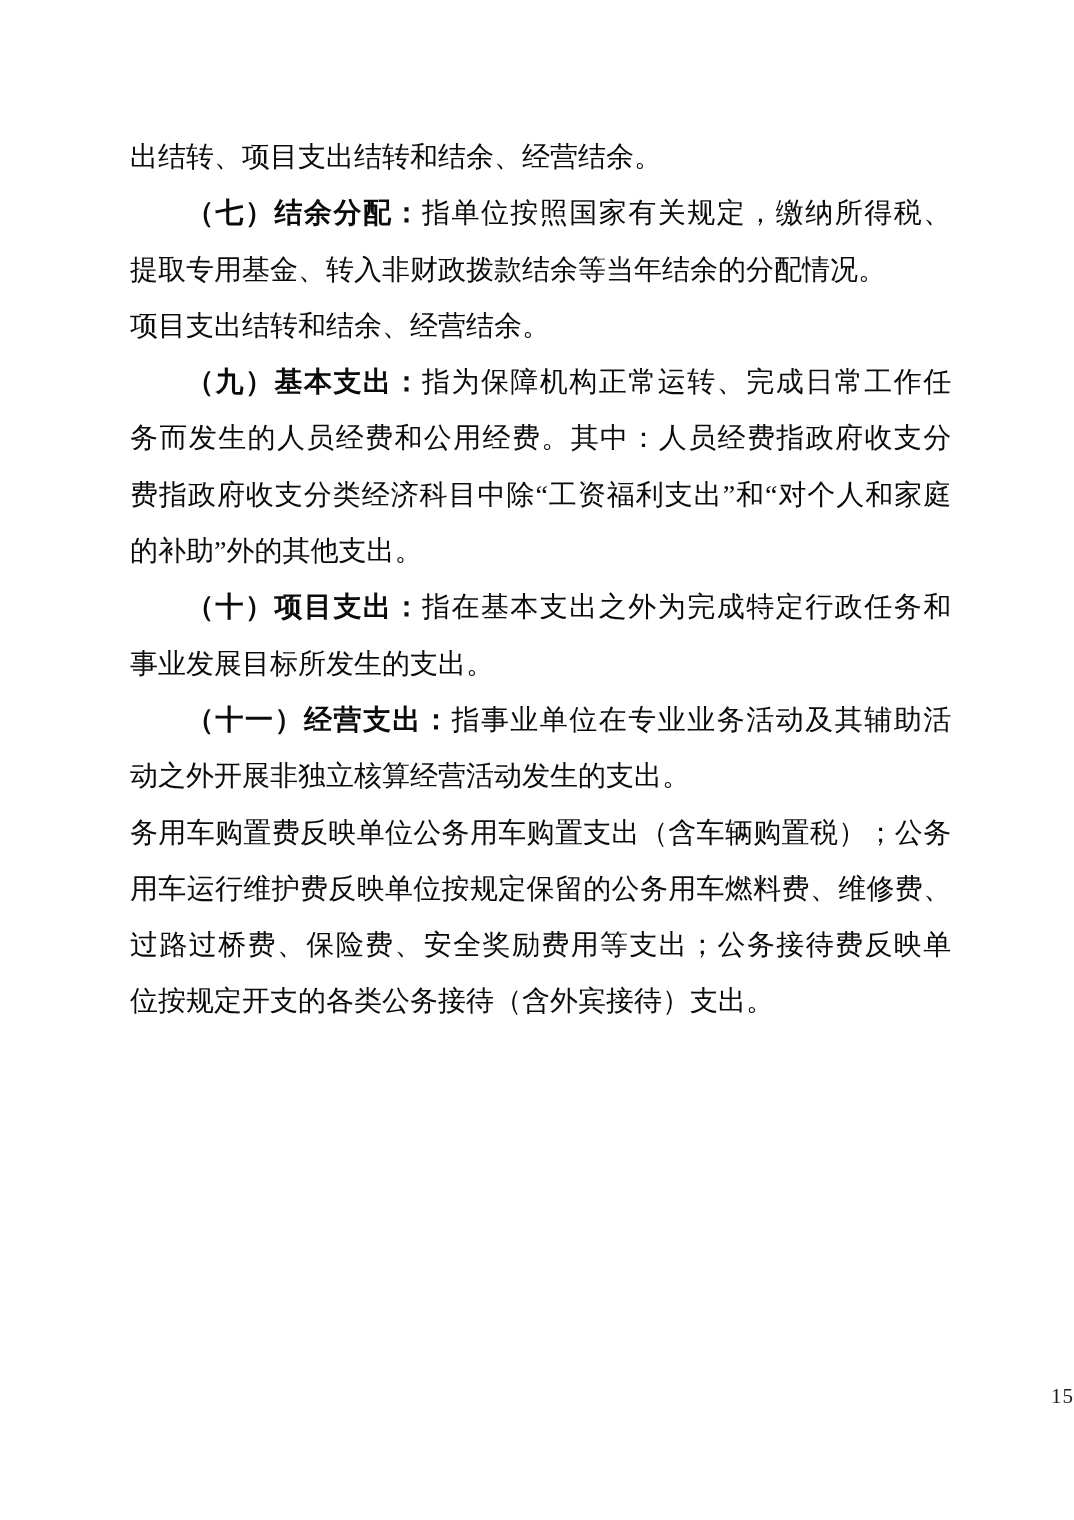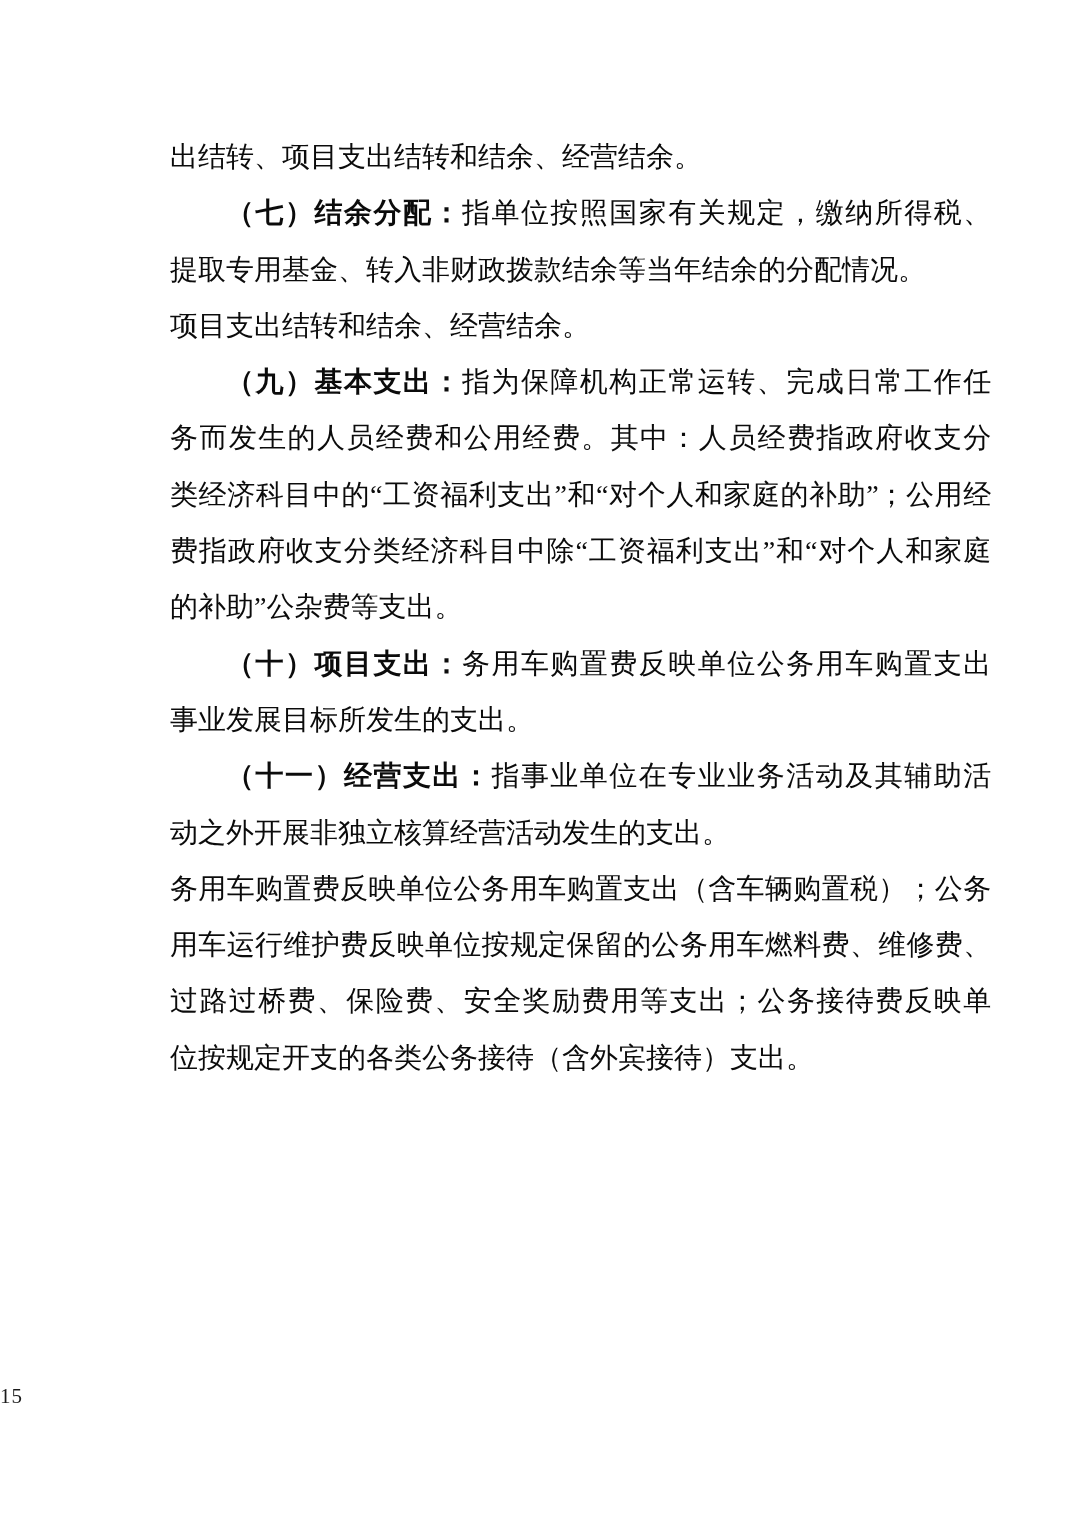--- a/index.html
+++ b/index.html
@@ -16,21 +16,20 @@
     font-family: "Liberation Serif", "DejaVu Serif", serif;
     color: #0b0b0b;
   }
   .text-block {
     position: absolute;
     left: 130px;
     top: 129px;
     width: 820px;
     font-size: 28px;
     line-height: 56.3px;
-    margin-left: 40px;
   }
   .line {
     min-height: 56.3px;
     white-space: nowrap;
   }
   .line.justify {
     white-space: normal;
     text-align: justify;
     text-align-last: justify;
     letter-spacing: -1.2px;
@@ -40,41 +39,40 @@
     font-family: Liberation Serif, serif;
   }
   .seg.bold {
     font-weight: bold;
   }
   .page-number {
     position: absolute;
     top: 1384px;
     left: 0;
     right: 0;
-    text-align: left;
+    text-align: right;
     font-size: 21px;
     letter-spacing: 1px;
     color: #1a1a1a;
   }
 </style>
 </head>
 <body>
 
 <div class="page">
   <div class="text-block">
       <div class="line"><span class="seg">出结转、项目支出结转和结余、经营结余。</span></div>
       <div class="line justify indent"><span class="seg bold">（七）结余分配：</span><span class="seg">指单位按照国家有关规定，缴纳所得税、</span></div>
       <div class="line"><span class="seg">提取专用基金、转入非财政拨款结余等当年结余的分配情况。</span></div>
       <div class="line"><span class="seg">项目支出结转和结余、经营结余。</span></div>
       <div class="line justify indent"><span class="seg bold">（九）基本支出：</span><span class="seg">指为保障机构正常运转、完成日常工作任</span></div>
       <div class="line justify"><span class="seg">务而发生的人员经费和公用经费。其中：人员经费指政府收支分</span></div>
-      <div class="line justify"><span class="seg">类经济科目中的“工资福利支出”和“对个人和家庭的补助”；公用经</span></div>
       <div class="line justify"><span class="seg">费指政府收支分类经济科目中除“工资福利支出”和“对个人和家庭</span></div>
-      <div class="line"><span class="seg">的补助”公杂费等支出。</span></div>
-      <div class="line justify indent"><span class="seg bold">（十）项目支出：</span><span class="seg">务用车购置费反映单位公务用车购置支出</span></div>
+      <div class="line"><span class="seg">的补助”外的其他支出。</span></div>
+      <div class="line justify indent"><span class="seg bold">（十）项目支出：</span><span class="seg">指在基本支出之外为完成特定行政任务和</span></div>
       <div class="line"><span class="seg">事业发展目标所发生的支出。</span></div>
       <div class="line justify indent"><span class="seg bold">（十一）经营支出：</span><span class="seg">指事业单位在专业业务活动及其辅助活</span></div>
       <div class="line"><span class="seg">动之外开展非独立核算经营活动发生的支出。</span></div>
       <div class="line justify"><span class="seg">务用车购置费反映单位公务用车购置支出（含车辆购置税）；公务</span></div>
       <div class="line justify"><span class="seg">用车运行维护费反映单位按规定保留的公务用车燃料费、维修费、</span></div>
       <div class="line justify"><span class="seg">过路过桥费、保险费、安全奖励费用等支出；公务接待费反映单</span></div>
       <div class="line"><span class="seg">位按规定开支的各类公务接待（含外宾接待）支出。</span></div>
     </div>
   <div class="page-number">15</div>
 </div>

